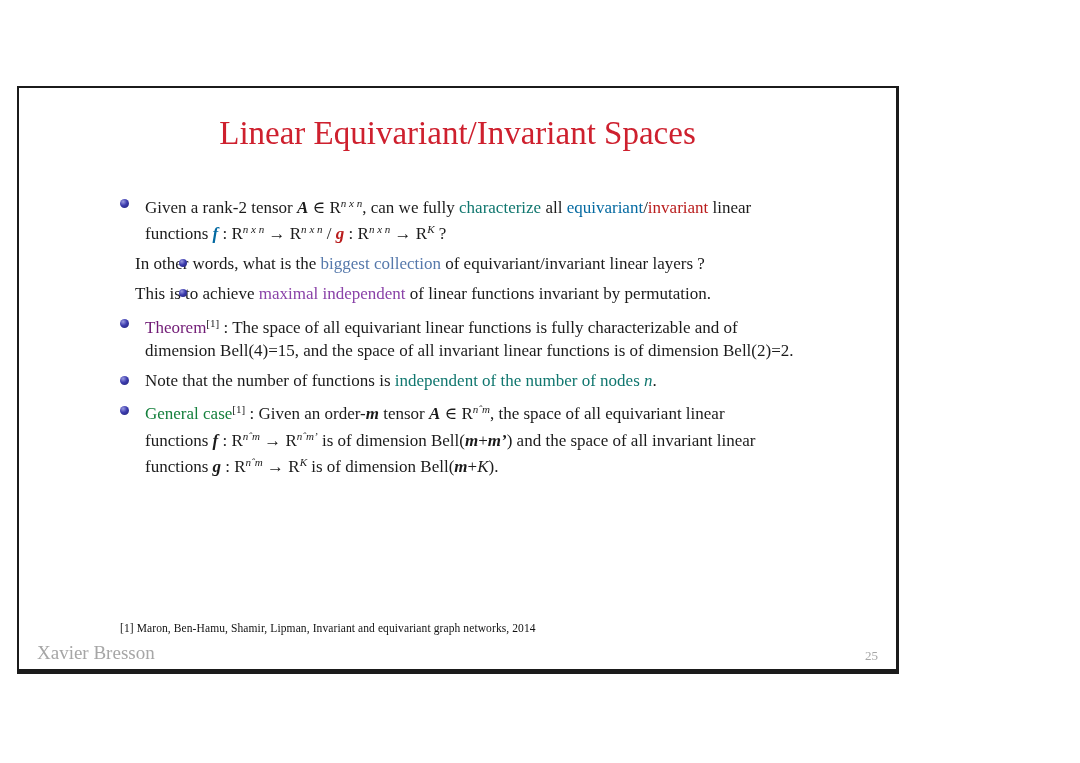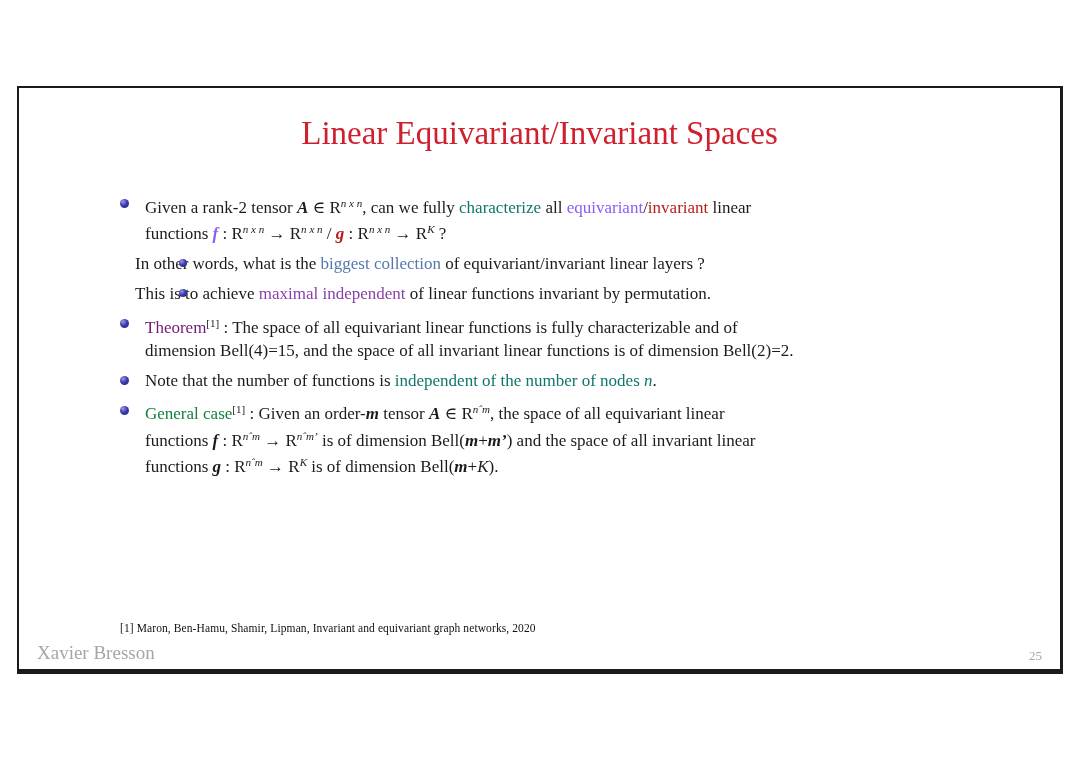--- a/index.html
+++ b/index.html
@@ -1,21 +1,21 @@
 <!DOCTYPE html>
 <html><head>
 <meta charset="utf-8">
 <style>
   html,body{margin:0;padding:0;}
   body{
     width:1080px;height:763px;background:#ffffff;position:relative;overflow:hidden;
     font-family:"Liberation Serif","DejaVu Serif",serif;color:#1b1b1b;
   }
   .slide-frame{
-    position:absolute;left:17px;top:86px;width:1046px;height:588px;
+    position:absolute;left:17px;top:86px;width:882px;height:588px;
     box-sizing:border-box;background:#ffffff;
     border:2px solid #1b1b1b;border-right-width:3px;border-bottom-width:5px;
   }
   .slide-title{
     margin-top:25px;text-align:center;
     font-size:33px;line-height:40px;color:#ce202e;font-weight:400;
   }
   .bullet-list{margin-top:39px;font-size:17px;line-height:23px;}
   .bullet-item{position:relative;margin-top:7px;width:860px;}
   .bullet-item.level1{padding-left:126px;}
@@ -24,21 +24,21 @@
     position:absolute;top:7px;border-radius:50%;
     background:radial-gradient(circle at 35% 30%, #9a9ae0 0%, #3c3cae 45%, #1f1f72 100%);
   }
   .level1 > .ball{left:101px;width:9px;height:9px;}
   .level2 > .ball{left:160px;width:8px;height:8px;}
   
   .mv{font-style:italic;}
   .b{font-weight:bold;}
   .sup{font-size:65%;vertical-align:0.5em;letter-spacing:0;}
   .orange{color:#0f766e;}
-  .green{color:#8b5cf6;}
+  .green{color:#0369a1;}
   .red{color:#b91c1c;}
   .blue{color:#5578ab;}
   .purple{color:#8a42a8;}
   .gold{color:#701a75;}
   .gray{color:#15803d;font-family:Liberation Serif, serif;}
   .footnote{
     position:absolute;left:101px;top:534px;font-size:11.5px;color:#111111;
     letter-spacing:0.1px;
   }
   .footer-author{
@@ -54,16 +54,16 @@
 <div class="slide-frame">
   <div class="slide-title">Linear Equivariant/Invariant Spaces</div>
   <div class="bullet-list" id="bullet-list">
       <div class="bullet-item level1"><span class="ball"></span><span><span>Given a rank-2 tensor </span><span class="mv b">A</span><span> ∈ R</span><span class="sup mv">n x n</span><span>, can we fully </span><span class="orange">characterize</span><span> all </span><span class="green">equivariant</span><span>/</span><span class="red">invariant</span><span> linear</span><br><span>functions  </span><span class="mv b green">f</span><span> : R</span><span class="sup mv">n x n</span><span> → R</span><span class="sup mv">n x n</span><span> / </span><span class="mv b red">g</span><span> : R</span><span class="sup mv">n x n</span><span> → R</span><span class="sup mv">K</span><span> ?</span></span></div>
       <div class="bullet-item level2"><span class="ball"></span><span><span>In other words, what is the </span><span class="blue">biggest collection</span><span> of equivariant/invariant linear layers ?</span></span></div>
       <div class="bullet-item level2"><span class="ball"></span><span><span>This is to achieve </span><span class="purple">maximal independent</span><span> of linear functions invariant by permutation.</span></span></div>
       <div class="bullet-item level1"><span class="ball"></span><span><span class="gold">Theorem</span><span class="sup">[1]</span><span> : The space of all equivariant linear functions is fully characterizable and of</span><br><span>dimension Bell(4)=15, and the space of all invariant linear functions is of dimension Bell(2)=2.</span></span></div>
       <div class="bullet-item level1"><span class="ball"></span><span><span>Note that the number of functions is </span><span class="orange">independent of the number of nodes </span><span class="orange mv">n</span><span>.</span></span></div>
       <div class="bullet-item level1"><span class="ball"></span><span><span class="gray">General case</span><span class="sup">[1]</span><span> : Given an order-</span><span class="mv b">m</span><span> tensor </span><span class="mv b">A</span><span> ∈ R</span><span class="sup mv">nˆm</span><span>, the space of all equivariant linear</span><br><span>functions </span><span class="mv b">f</span><span> : R</span><span class="sup mv">nˆm</span><span> → R</span><span class="sup mv">nˆm’</span><span> is of dimension Bell(</span><span class="mv b">m</span><span>+</span><span class="mv b">m’</span><span>) and the space of all invariant linear</span><br><span>functions </span><span class="mv b">g</span><span> : R</span><span class="sup mv">nˆm</span><span> → R</span><span class="sup mv">K</span><span> is of dimension Bell(</span><span class="mv b">m</span><span>+</span><span class="mv">K</span><span>).</span></span></div>
     </div>
-  <div class="footnote">[1] Maron, Ben-Hamu, Shamir, Lipman, Invariant and equivariant graph networks, 2020</div>
+  <div class="footnote">[1] Maron, Ben-Hamu, Shamir, Lipman, Invariant and equivariant graph networks, 2014</div>
   <div class="footer-author">Xavier Bresson</div>
   <div class="footer-page">25</div>
 </div>
 
 </body></html>

